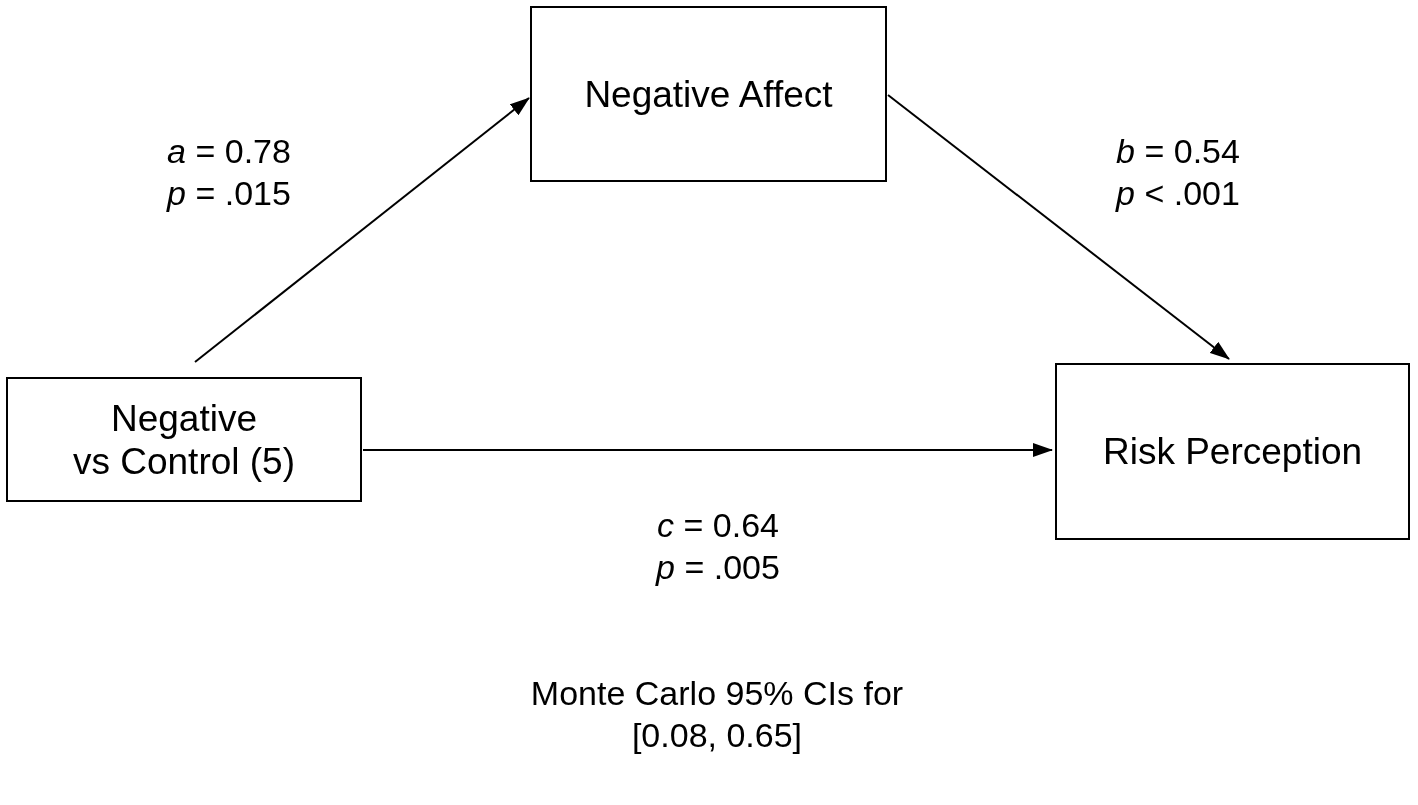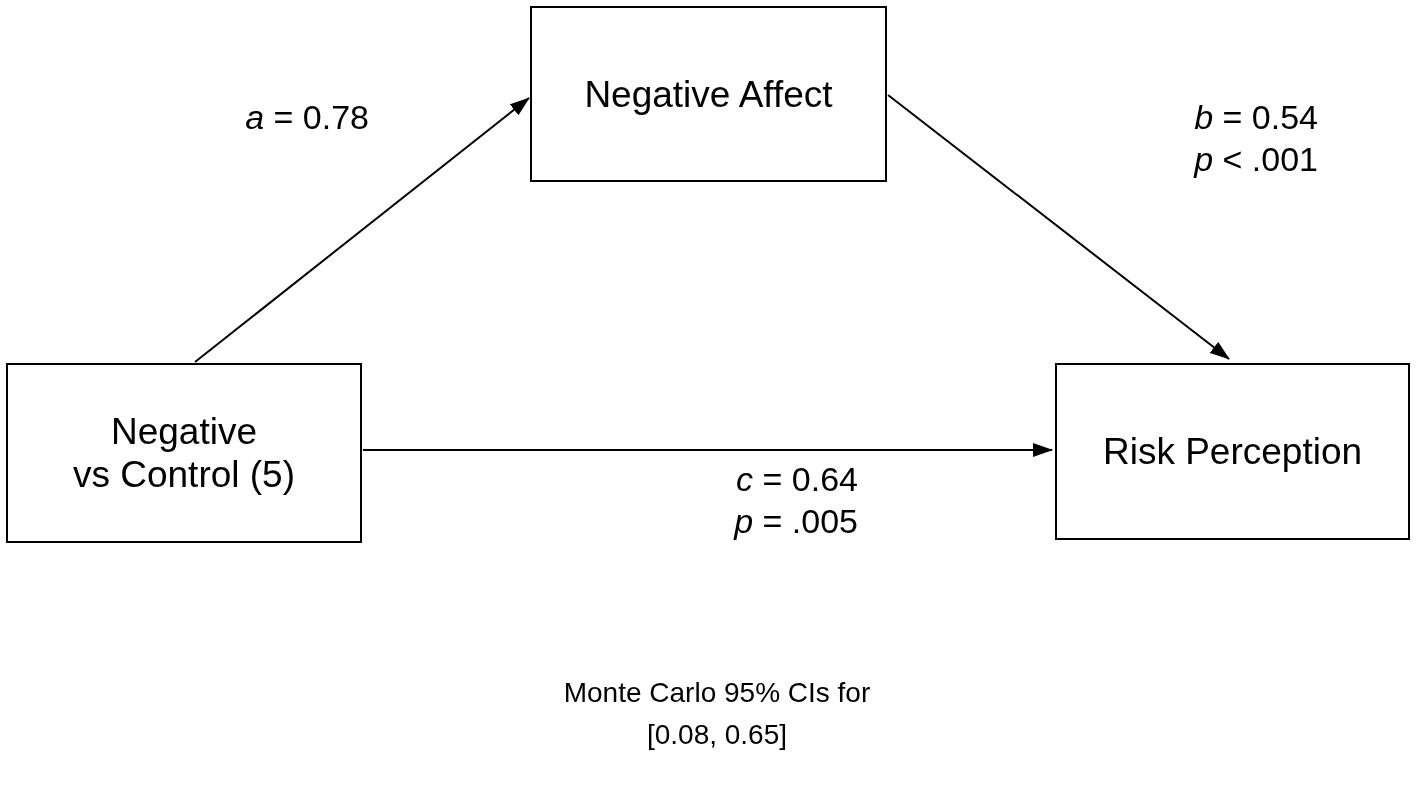--- a/index.html
+++ b/index.html
@@ -28,47 +28,48 @@
     box-sizing: border-box;
     border: 2px solid #000000;
     background: #ffffff;
     display: flex;
     flex-direction: column;
     justify-content: center;
     text-align: center;
     font-size: 37px;
     line-height: 43px;
   }
-  .box-predictor { left: 6px;    top: 363px; width: 356px; height: 180px; }
+  .box-predictor { left: 6px;    top: 377px; width: 356px; height: 125px; }
   .box-mediator  { left: 530px;  top: 6px;   width: 357px; height: 176px; }
   .box-outcome   { left: 1055px; top: 363px; width: 355px; height: 177px; }
 
   .path-label {
     position: absolute;
     width: 280px;
-    text-align: right;
+    text-align: center;
     font-size: 34px;
     line-height: 42px;
     white-space: nowrap;
+    margin-top: 34px;
   }
   .path-label em, .note em {
     font-style: italic;
     font-family: inherit;
   }
   .label-a { left: 89px;   top: 96px;  }
   .label-b { left: 1038px; top: 96px;  }
-  .label-c { left: 578px;  top: 458px; }
+  .label-c { left: 578px;  top: 470px; }
 
   .note {
     position: absolute;
     left: 477px;
     top: 672px;
     width: 480px;
     text-align: center;
-    font-size: 28px;
+    font-size: 34px;
     line-height: 42px;
   }
 </style>
 </head>
 <body>
 
 <div class="canvas">
 
   <svg class="arrows" viewBox="0 0 1418 805" xmlns="http://www.w3.org/2000/svg">
     <defs>
@@ -89,20 +90,21 @@
   <div class="box box-mediator">
     <div>Negative Affect</div>
   </div>
 
   <div class="box box-outcome">
     <div>Risk Perception</div>
   </div>
 
   <div class="path-label label-a">
     <div><em>a</em><span> = 0.78</span></div>
+    <div><em>p</em><span> = .015</span></div>
   </div>
 
   <div class="path-label label-b">
     <div><em>b</em><span> = 0.54</span></div>
     <div><em>p</em><span> &lt; .001</span></div>
   </div>
 
   <div class="path-label label-c">
     <div><em>c</em><span> = 0.64</span></div>
     <div><em>p</em><span> = .005</span></div>

